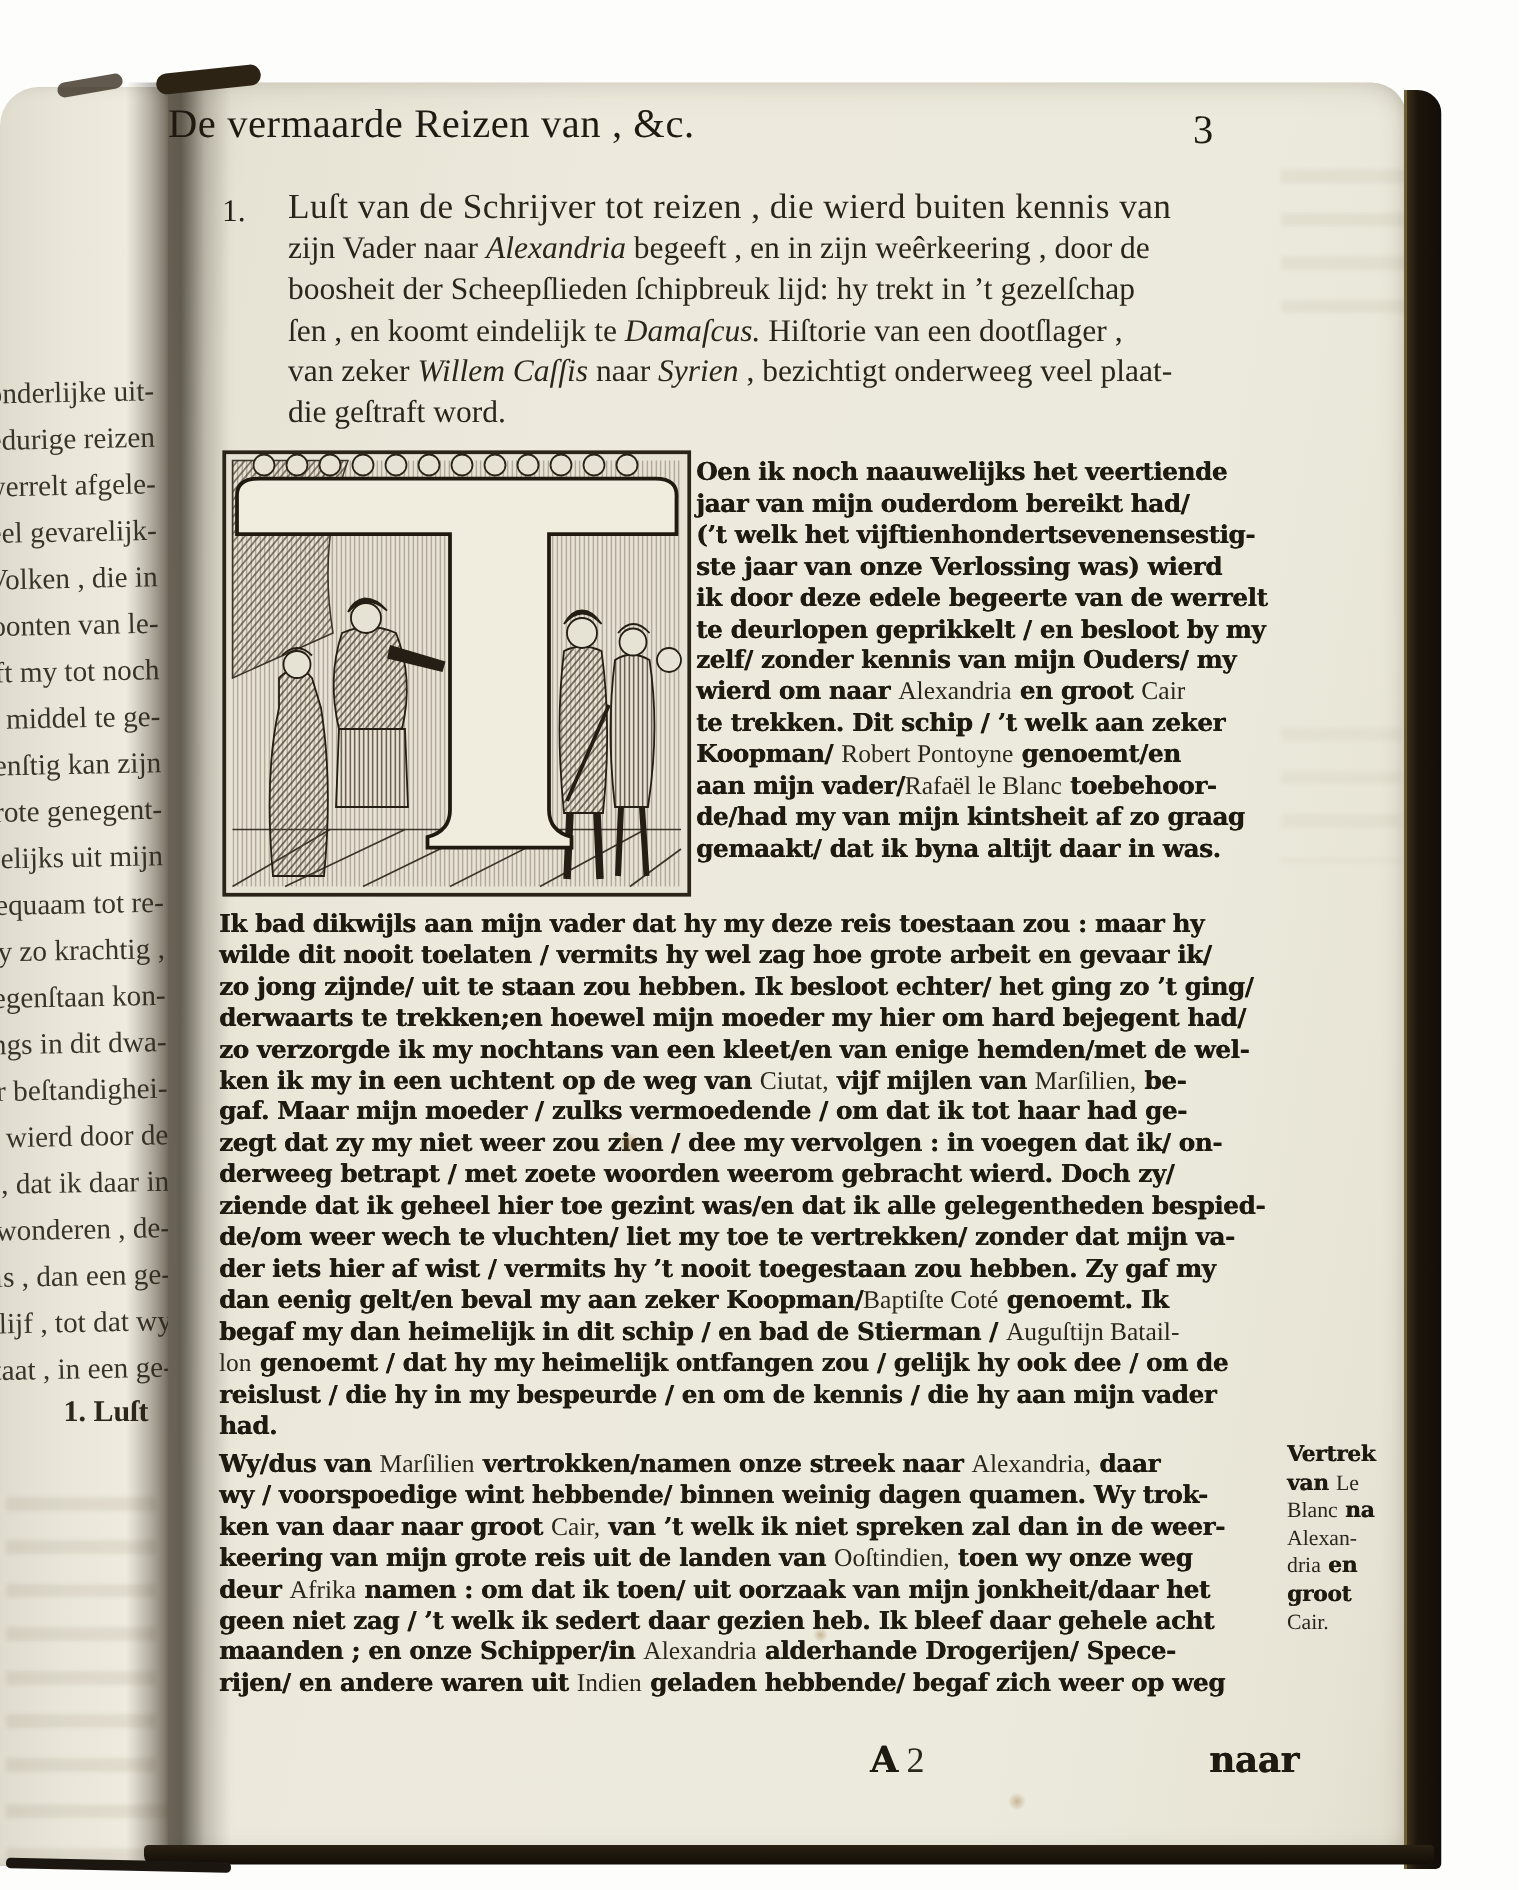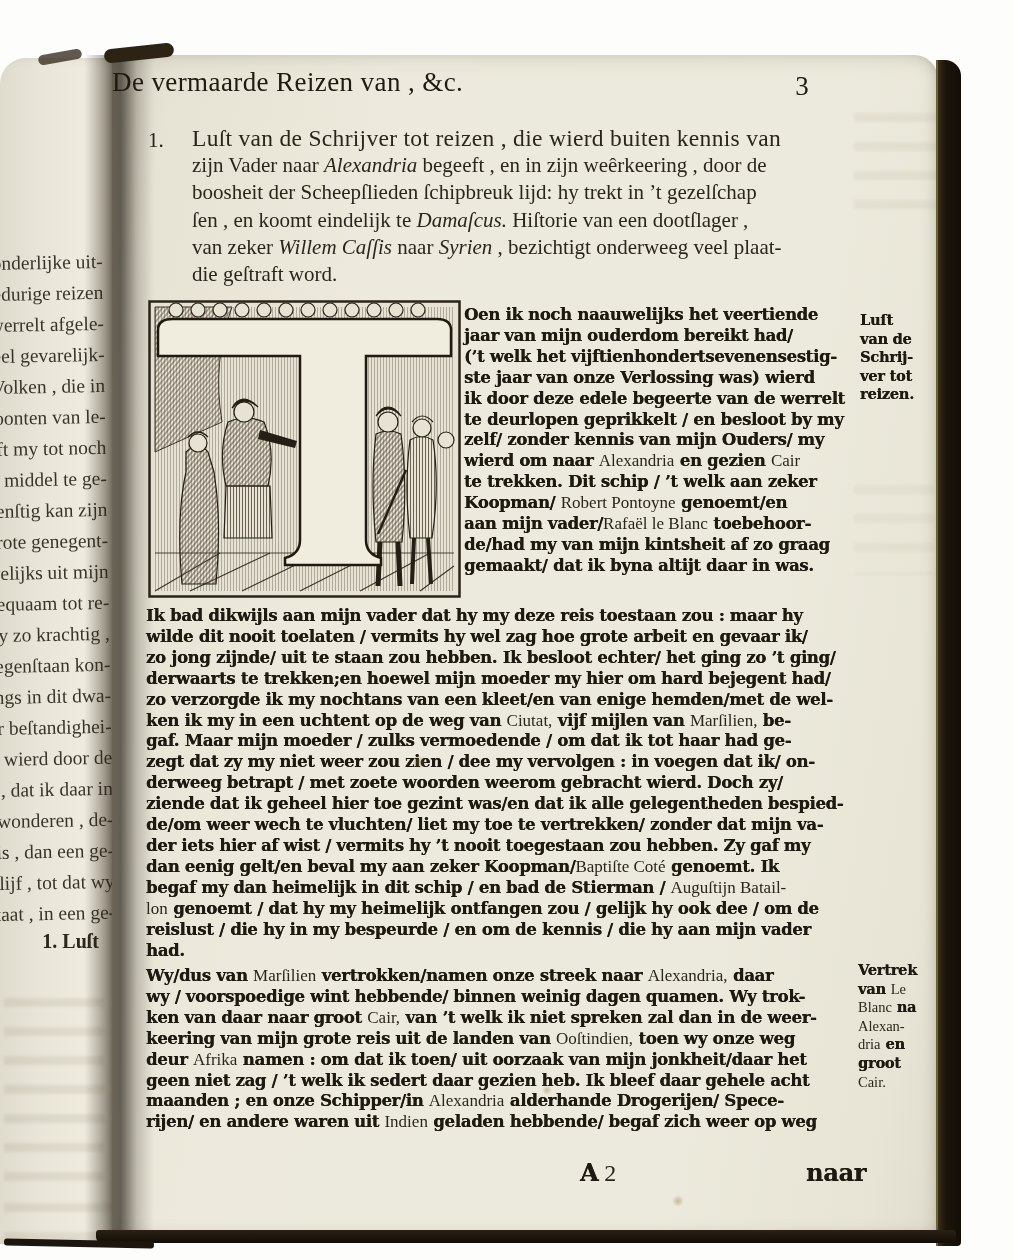--- a/index.html
+++ b/index.html
@@ -197,21 +197,21 @@
     </div>
 
     <div class="block1 bl-text">
         <div class="tline"><span class="seg-b">Oen ik noch naauwelijks het veertiende</span></div>
         <div class="tline"><span class="seg-b">jaar van mijn ouderdom bereikt had/</span></div>
         <div class="tline"><span class="seg-b">(’t welk het vijftienhondertsevenensestig-</span></div>
         <div class="tline"><span class="seg-b">ste jaar van onze Verlossing was) wierd</span></div>
         <div class="tline"><span class="seg-b">ik door deze edele begeerte van de werrelt</span></div>
         <div class="tline"><span class="seg-b">te deurlopen geprikkelt / en besloot by my</span></div>
         <div class="tline"><span class="seg-b">zelf/ zonder kennis van mijn Ouders/ my</span></div>
-        <div class="tline"><span class="seg-b">wierd om naar </span><span class="seg-r">Alexandria</span><span class="seg-b"> en gezien </span><span class="seg-r">Cair</span></div>
+        <div class="tline"><span class="seg-b">wierd om naar </span><span class="seg-r">Alexandria</span><span class="seg-b"> en groot </span><span class="seg-r">Cair</span></div>
         <div class="tline"><span class="seg-b">te trekken. Dit schip / ’t welk aan zeker</span></div>
         <div class="tline"><span class="seg-b">Koopman/ </span><span class="seg-r">Robert Pontoyne</span><span class="seg-b"> genoemt/en</span></div>
         <div class="tline"><span class="seg-b">aan mijn vader/</span><span class="seg-r">Rafaël le Blanc</span><span class="seg-b"> toebehoor-</span></div>
         <div class="tline"><span class="seg-b">de/had my van mijn kintsheit af zo graag</span></div>
         <div class="tline"><span class="seg-b">gemaakt/ dat ik byna altijt daar in was.</span></div>
       </div>
     <div class="para2 bl-text">
         <div class="tline"><span class="seg-b">Ik bad dikwijls aan mijn vader dat hy my deze reis toestaan zou : maar hy</span></div>
         <div class="tline"><span class="seg-b">wilde dit nooit toelaten / vermits hy wel zag hoe grote arbeit en gevaar ik/</span></div>
         <div class="tline"><span class="seg-b">zo jong zijnde/ uit te staan zou hebben. Ik besloot echter/ het ging zo ’t ging/</span></div>
@@ -234,27 +234,20 @@
         <div class="tline"><span class="seg-b">Wy/dus van </span><span class="seg-r">Marſilien</span><span class="seg-b"> vertrokken/namen onze streek naar </span><span class="seg-r">Alexandria,</span><span class="seg-b"> daar</span></div>
         <div class="tline"><span class="seg-b">wy / voorspoedige wint hebbende/ binnen weinig dagen quamen. Wy trok-</span></div>
         <div class="tline"><span class="seg-b">ken van daar naar groot </span><span class="seg-r">Cair,</span><span class="seg-b"> van ’t welk ik niet spreken zal dan in de weer-</span></div>
         <div class="tline"><span class="seg-b">keering van mijn grote reis uit de landen van </span><span class="seg-r">Ooſtindien,</span><span class="seg-b"> toen wy onze weg</span></div>
         <div class="tline"><span class="seg-b">deur </span><span class="seg-r">Afrika</span><span class="seg-b"> namen : om dat ik toen/ uit oorzaak van mijn jonkheit/daar het</span></div>
         <div class="tline"><span class="seg-b">geen niet zag / ’t welk ik sedert daar gezien heb. Ik bleef daar gehele acht</span></div>
         <div class="tline"><span class="seg-b">maanden ; en onze Schipper/in </span><span class="seg-r">Alexandria</span><span class="seg-b"> alderhande Drogerijen/ Spece-</span></div>
         <div class="tline"><span class="seg-b">rijen/ en andere waren uit </span><span class="seg-r">Indien</span><span class="seg-b"> geladen hebbende/ begaf zich weer op weg</span></div>
       </div>
 
-    <div class="margin-note note1">
-        <div class="tline"><span class="seg-b">Luſt</span></div>
-        <div class="tline"><span class="seg-b">van de</span></div>
-        <div class="tline"><span class="seg-b">Schrij-</span></div>
-        <div class="tline"><span class="seg-b">ver tot</span></div>
-        <div class="tline"><span class="seg-b">reizen.</span></div>
-      </div>
     <div class="margin-note note2">
         <div class="tline"><span class="seg-b">Vertrek</span></div>
         <div class="tline"><span class="seg-b">van </span><span class="seg-r">Le</span></div>
         <div class="tline"><span class="seg-r">Blanc</span><span class="seg-b"> na</span></div>
         <div class="tline"><span class="seg-r">Alexan-</span></div>
         <div class="tline"><span class="seg-r">dria</span><span class="seg-b"> en</span></div>
         <div class="tline"><span class="seg-b">groot</span></div>
         <div class="tline"><span class="seg-r">Cair.</span></div>
       </div>
 

